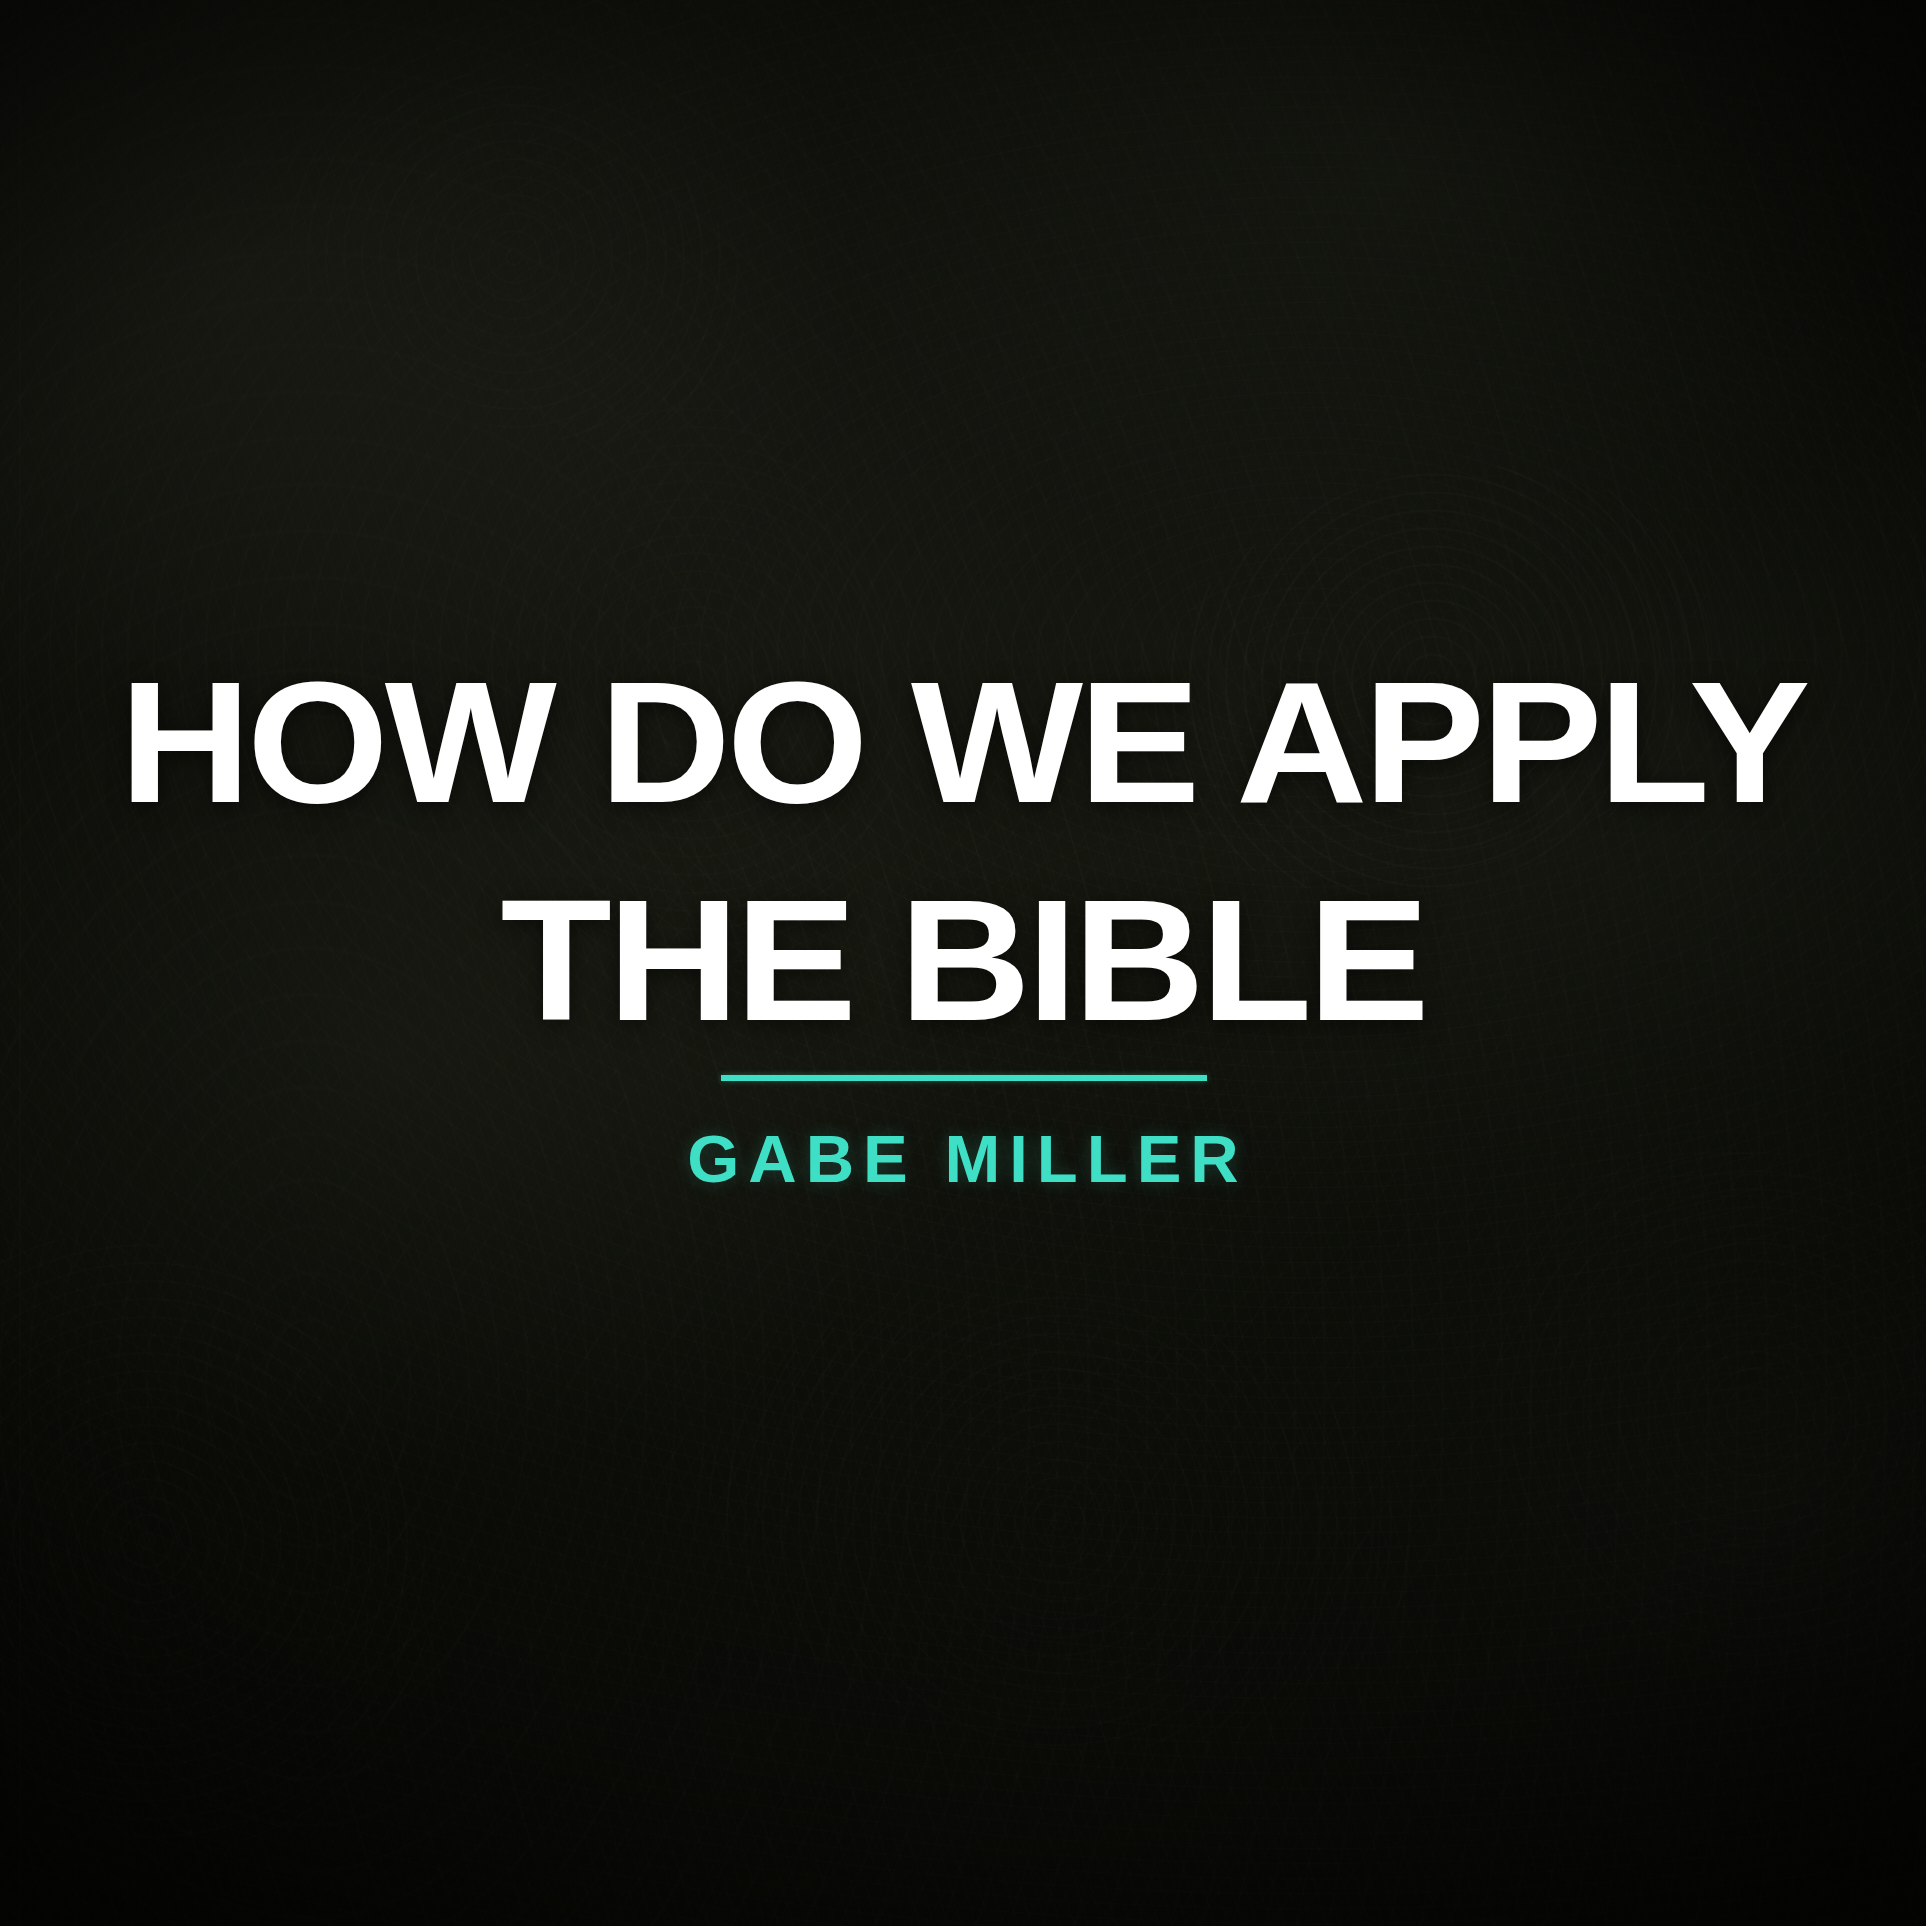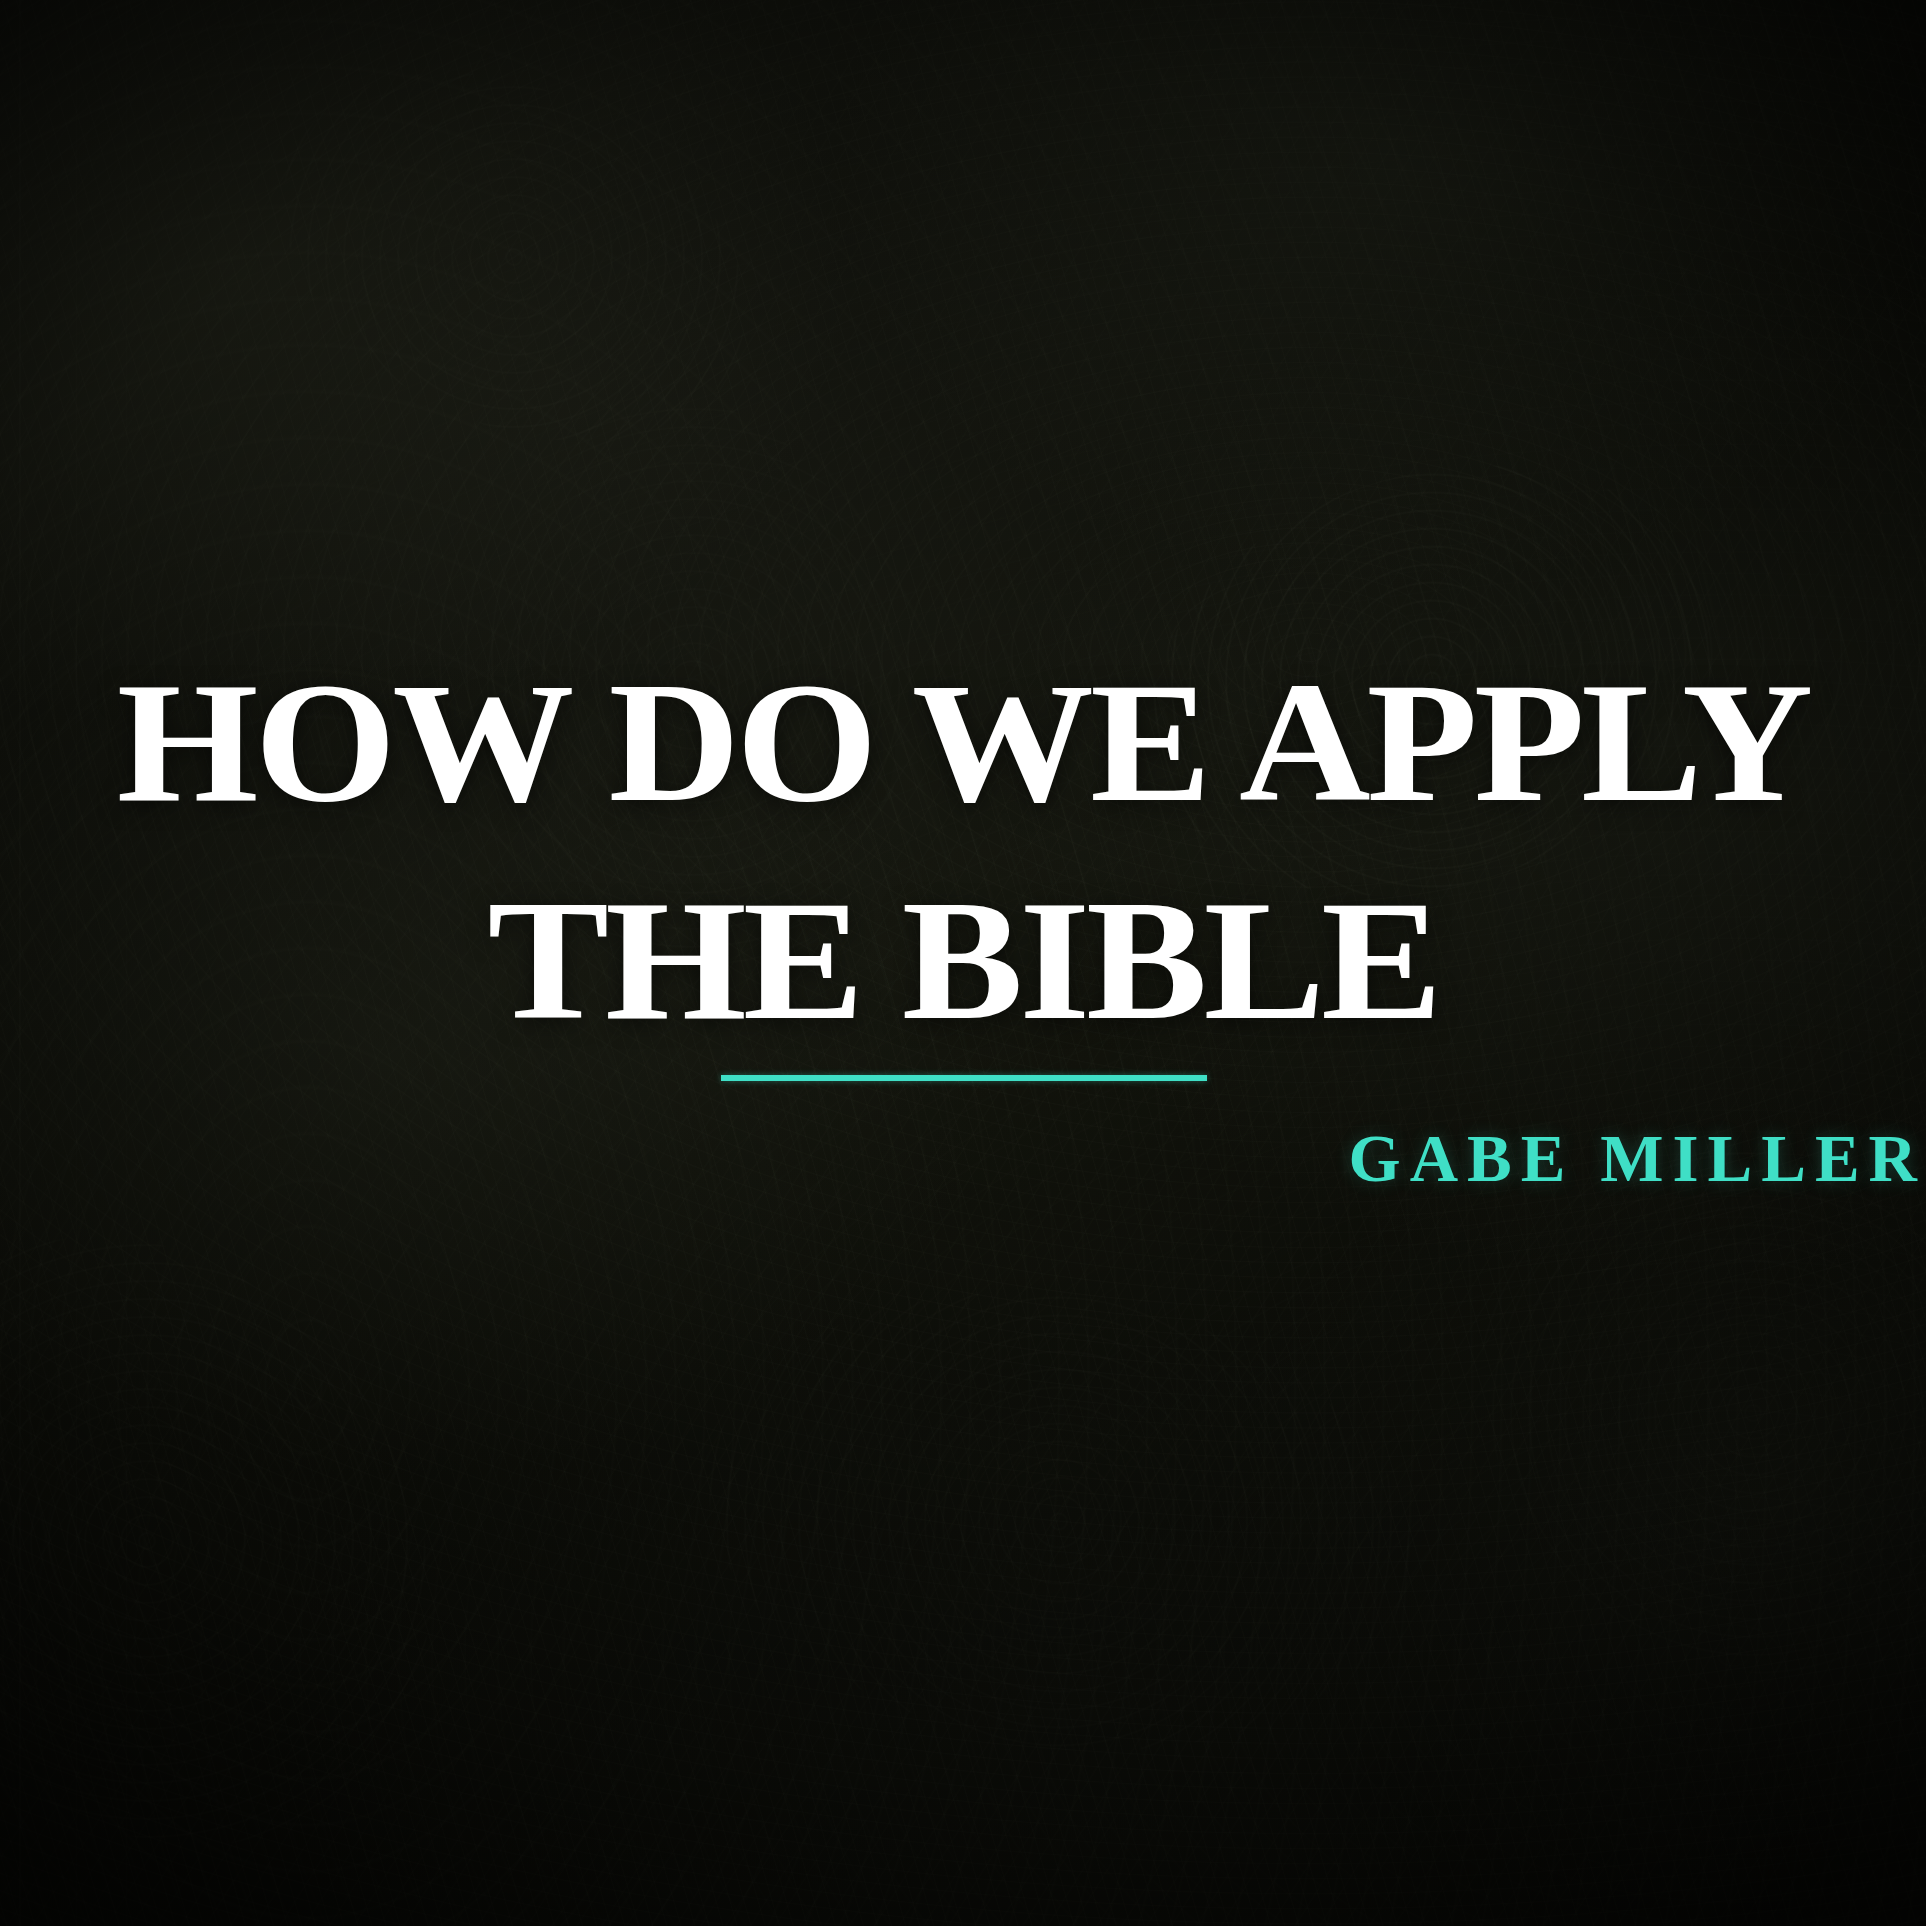--- a/index.html
+++ b/index.html
@@ -7,21 +7,21 @@
     padding: 0;
     background: #0b0c0a;
   }
 
   #slide {
     position: relative;
     width: 1926px;
     height: 1926px;
     overflow: hidden;
     background: #14160f;
-    font-family: Liberation Serif, serif;
+    font-family: Liberation Sans, sans-serif;
   }
 
   
   .bg-layer {
     position: absolute;
     inset: 0;
     pointer-events: none;
   }
 
   .bg-base {
@@ -176,21 +176,21 @@
     height: 5.8px;
     background: #3fdfc6;
     box-shadow: 0 0 6.4px rgba(63,223,198,0.35);
   }
 
   .presenter {
     position: absolute;
     left: 0;
     right: 0;
     top: 1125px;
-    text-align: right;
+    text-align: center;
     color: #3fdfc6;
     font-size: 67px;
     font-weight: 700;
     letter-spacing: 9px;
     line-height: 1;
     white-space: nowrap;
     text-indent: 9px;
     text-shadow: 0 0 16.7px rgba(63,223,198,0.22);
   }
 </style>

